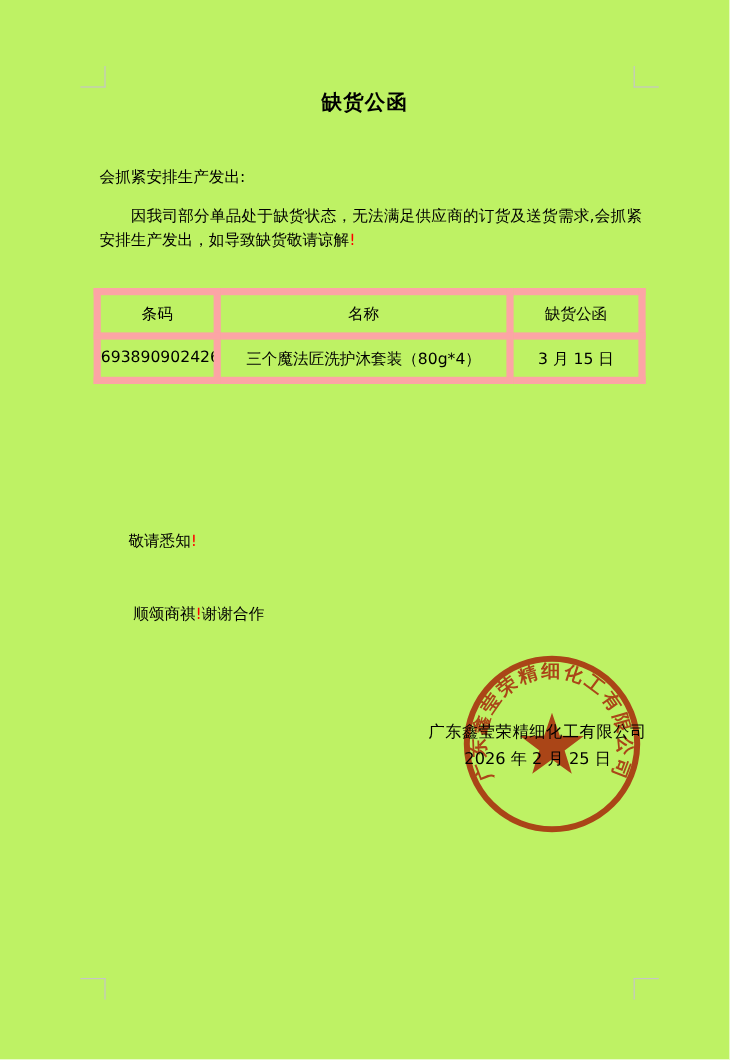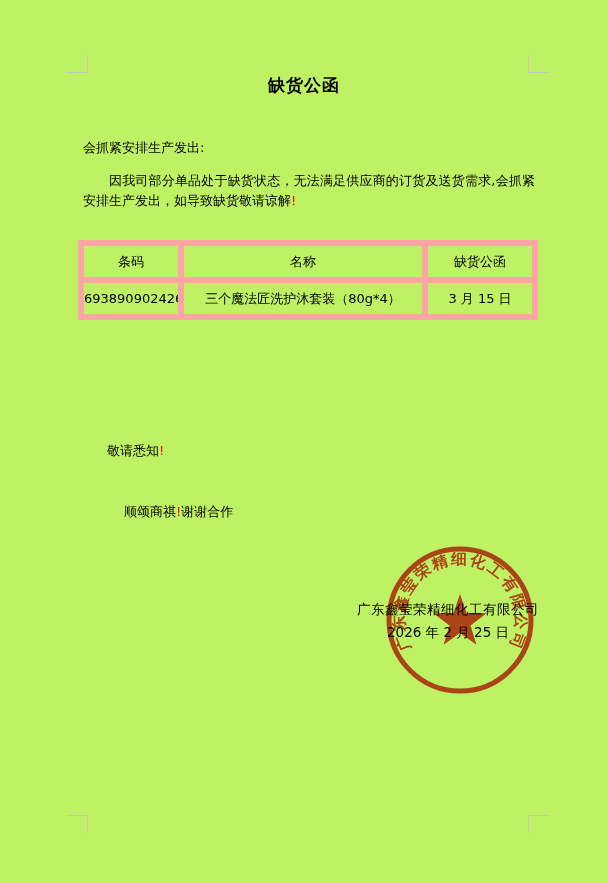--- a/index.html
+++ b/index.html
@@ -29,21 +29,21 @@
   }
   table.shortage th,table.shortage td{
     border:6px solid #fca5a5;height:31px;font-size:13px;font-weight:normal;
     text-align:center;vertical-align:middle;padding:0;overflow:hidden;white-space:nowrap;
   }
   td.barcode{text-align:left;padding-left:6px;}
   .col-barcode{width:100px;}
   .col-name{width:244px;}
   .col-time{width:110px;}
   .notice{position:absolute;left:107px;top:428px;font-size:13px;margin-top:14px;}
-  .regards{position:absolute;left:124px;top:503px;font-size:13px;}
+  .regards{position:absolute;left:111px;top:503px;font-size:13px;}
   .company{position:absolute;left:357px;top:601px;font-size:13.5px;letter-spacing:0.5px;}
   .dateline{position:absolute;left:368px;top:624px;width:160px;text-align:center;font-size:13.5px;}
   .seal{
     position:absolute;left:382px;top:542px;width:156px;height:156px;
     mix-blend-mode:multiply;opacity:0.93;pointer-events:none;
   }
   .seal text{font-family:"DejaVu Sans","Liberation Sans",sans-serif;font-weight:bold;}
 </style>
 </head>
 <body>

